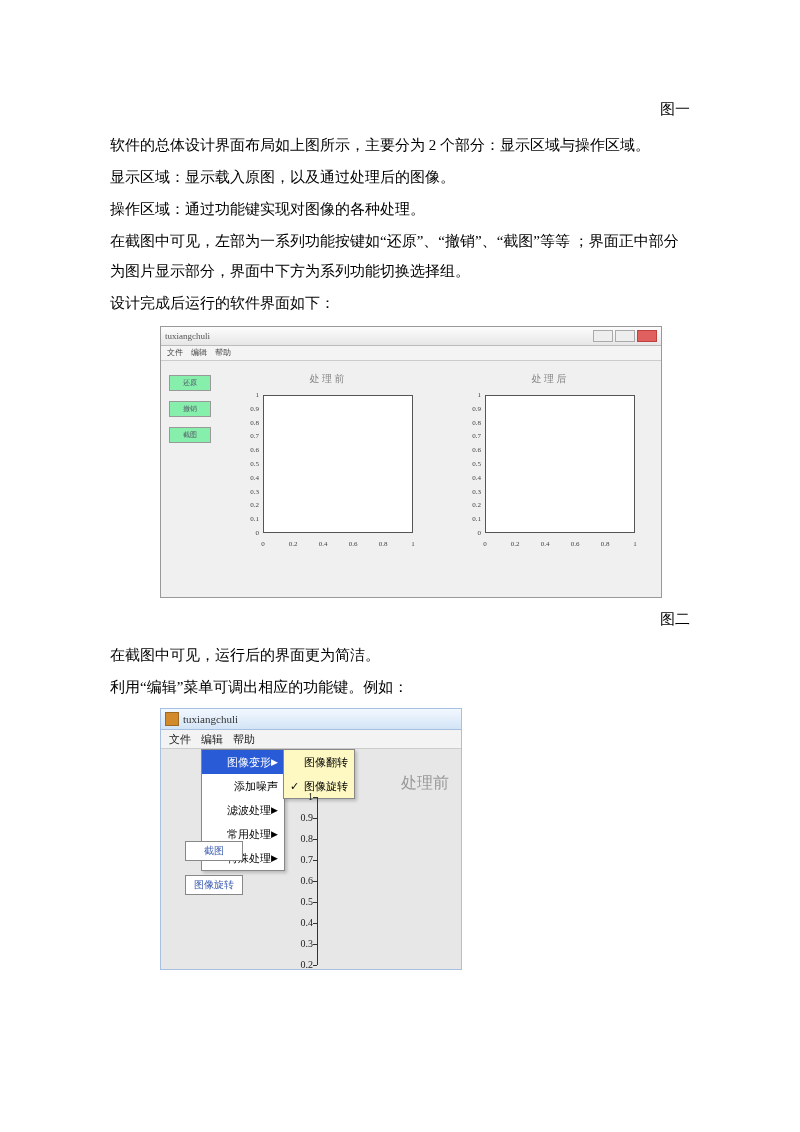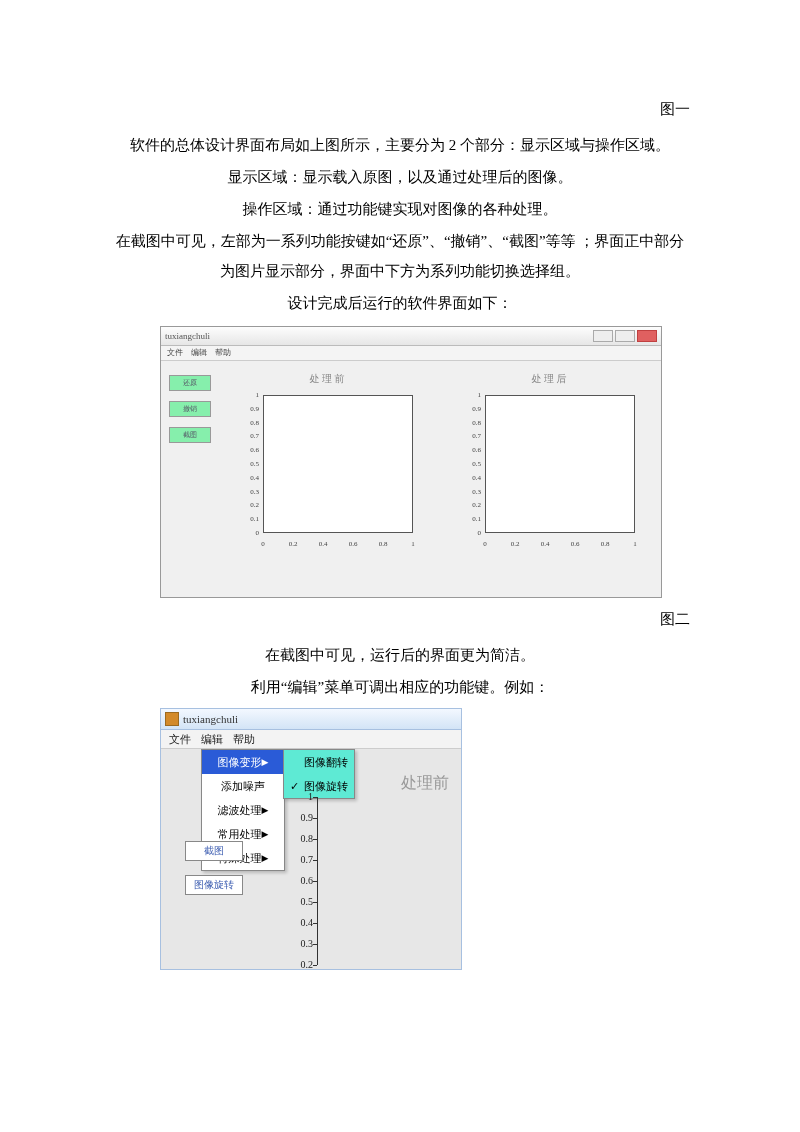--- a/index.html
+++ b/index.html
@@ -7,21 +7,21 @@
     padding: 90px 110px 40px 110px;
     font-family: "SimSun", "宋体", serif;
     font-size: 15px;
     color: #000;
     background: #fff;
     line-height: 2.0;
     width: 800px;
     box-sizing: border-box;
   }
   .caption { text-align: right; margin: 4px 0 6px 0; }
-  p { margin: 0 0 2px 0; text-align: center; }
+  p { margin: 0 0 2px 0; }
 
   
   .fig2-wrap { margin: 8px 0 6px 50px; }
   .fig2 {
     width: 500px;
     border: 1px solid #999;
     background: #f0f0f0;
   }
   .fig2-titlebar {
     height: 18px;
@@ -86,28 +86,28 @@
   }
   .fig3-body { position:relative; height:220px; }
   .fig3-dropdown {
     position:absolute; left:40px; top:0;
     width:82px; background:#fff; border:1px solid #888;
     box-shadow: 2px 2px 3px rgba(0,0,0,.2);
     font-size:11px;
   }
   .fig3-dd-item {
     padding: 1px 6px 1px 6px;
-    display:flex; justify-content:center; align-items:center;
+    display:flex; justify-content:flex-end; align-items:center;
     color:#000;
   }
   .fig3-dd-item .arrow { font-size:9px;}
   .fig3-dd-item.hl { background:#2a5bd7; color:#fff; }
   .fig3-sub {
     position:absolute; left:122px; top:0;
-    width:70px; background:#5eead4; border:1px solid #888;
+    width:70px; background:#fef9c3; border:1px solid #888;
     box-shadow: 2px 2px 3px rgba(0,0,0,.2);
     font-size:11px;
   }
   .fig3-sub-item { padding:1px 6px; display:flex; align-items:center; gap:4px;}
   .fig3-sub-item .chk { width:10px; display:inline-block;}
   .fig3-leftbtns { position:absolute; left:24px; top:92px; display:flex; flex-direction:column; gap:14px;}
   .fig3-slimbtn { width:56px; height:18px; background:#fff; border:1px solid #888; font-size:10px; color:#3a5bb0; text-align:center; line-height:18px;}
   .fig3-axis {
     position:absolute; left:126px; top:48px; right:6px; bottom:4px;
   }

